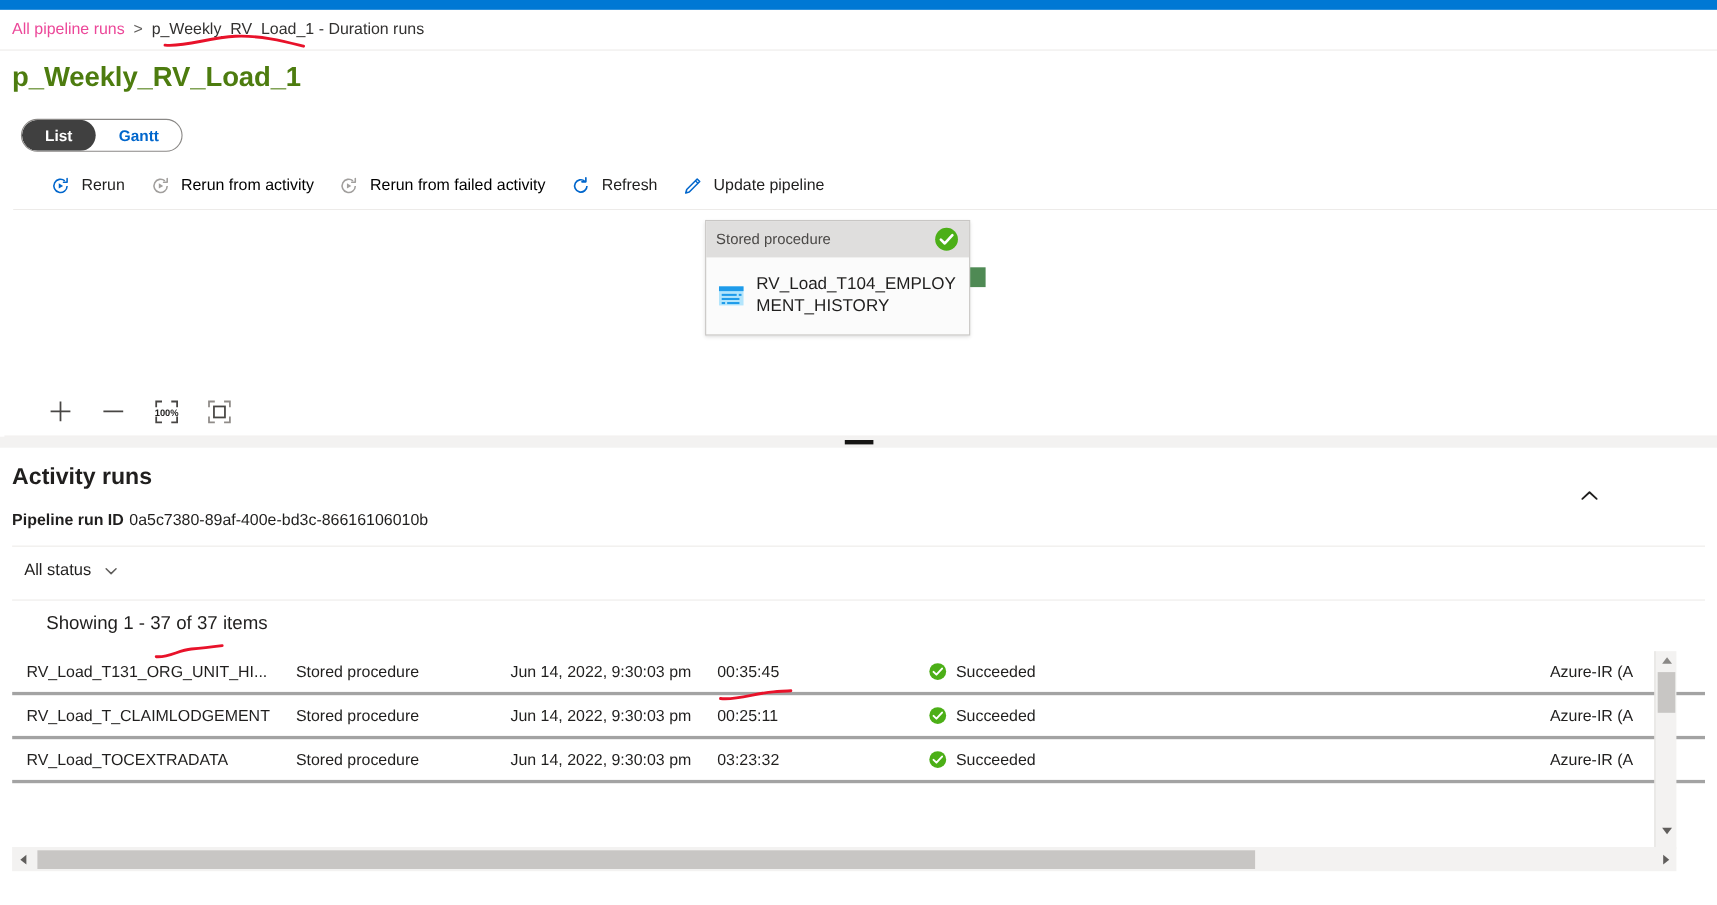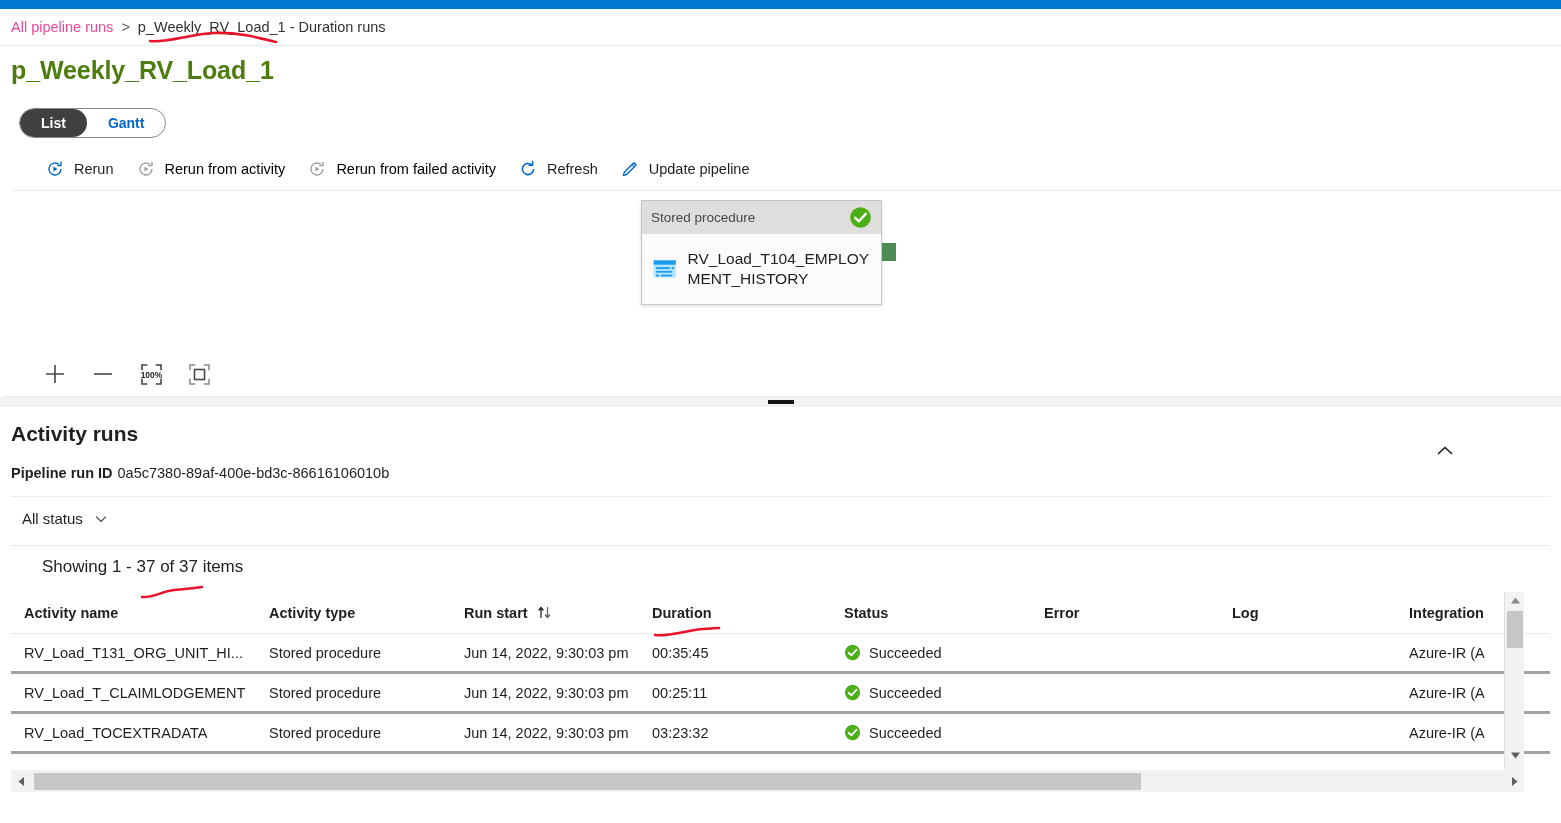--- a/index.html
+++ b/index.html
@@ -396,36 +396,20 @@
 
   <div class="divider2"></div>
 
   <div class="showing">Showing 1 - 37 of 37 items</div>
 
   <svg class="ink2" viewBox="0 0 64 16">
     <path d="M2 12 C 14 13, 22 6, 34 5 C 46 4, 54 3, 62 2" fill="none" stroke="#e8122a" stroke-width="2.6" stroke-linecap="round"></path>
   </svg>
 
   <div class="table-wrap">
-    <div class="thead">
-      <div class="th c-name">Activity name</div>
-      <div class="th c-type">Activity type</div>
-      <div class="th c-start">
-        <span>Run start</span>
-        <svg width="15" height="15" viewBox="0 0 15 15">
-          <path d="M4 12.5 L4 2.5 M4 2.5 L1.9 5 M4 2.5 L6.1 5" fill="none" stroke="#201f1e" stroke-width="1.25" stroke-linecap="round"></path>
-          <path d="M10.5 2.5 L10.5 12.5 M10.5 12.5 L8.4 10 M10.5 12.5 L12.6 10" fill="none" stroke="#605e5c" stroke-width="1.25" stroke-linecap="round"></path>
-        </svg>
-      </div>
-      <div class="th c-dur">Duration</div>
-      <div class="th c-status">Status</div>
-      <div class="th c-err">Error</div>
-      <div class="th c-log">Log</div>
-      <div class="th c-ir">Integration</div>
-    </div>
 
     <div class="trow">
       <div class="td c-name">RV_Load_T131_ORG_UNIT_HI...</div>
       <div class="td c-type">Stored procedure</div>
       <div class="td c-start">Jun 14, 2022, 9:30:03 pm</div>
       <div class="td c-dur">00:35:45</div>
       <div class="td c-status">
         <svg class="statusdot" viewBox="0 0 20 20">
           <circle cx="10" cy="10" r="9" fill="#4caf17"></circle>
           <path d="M5.5 10.3 L8.6 13.3 L14.6 6.8" fill="none" stroke="#ffffff" stroke-width="2.1" stroke-linecap="round" stroke-linejoin="round"></path>

